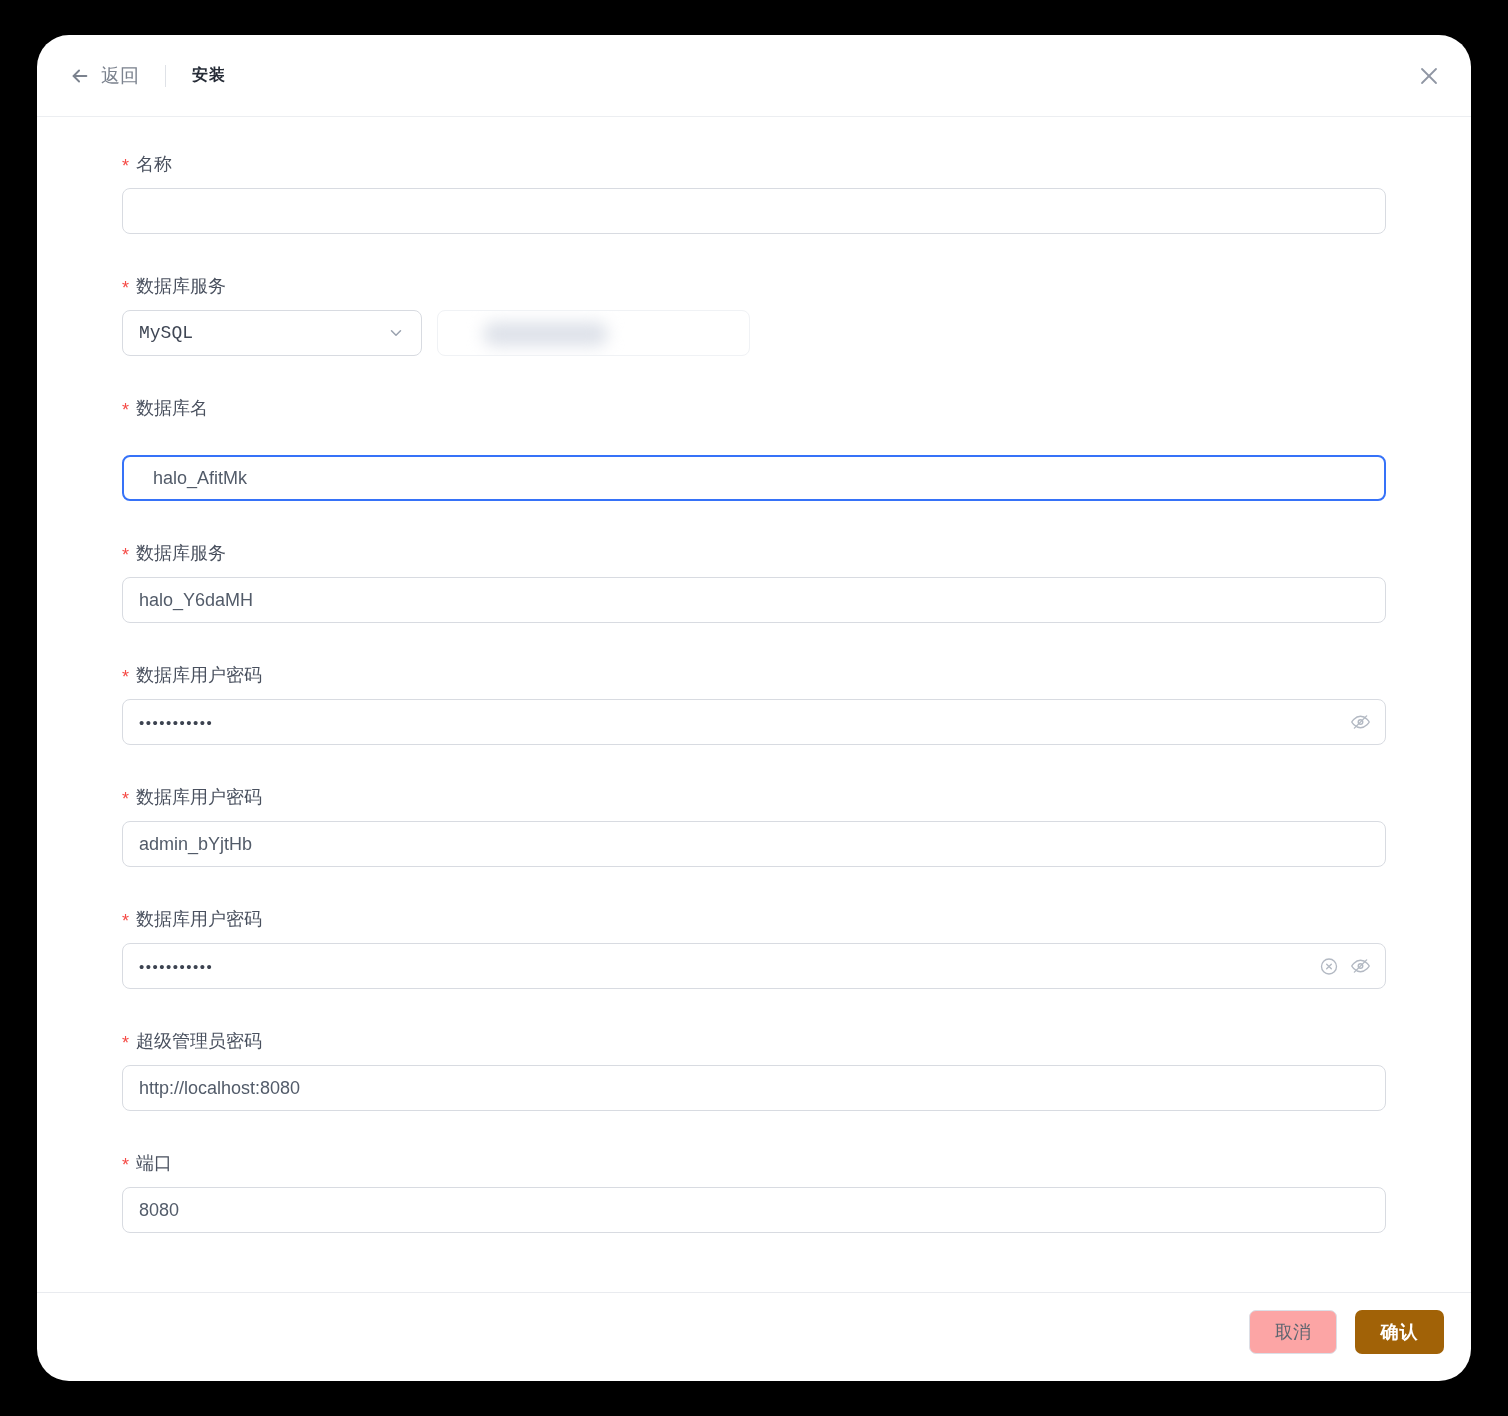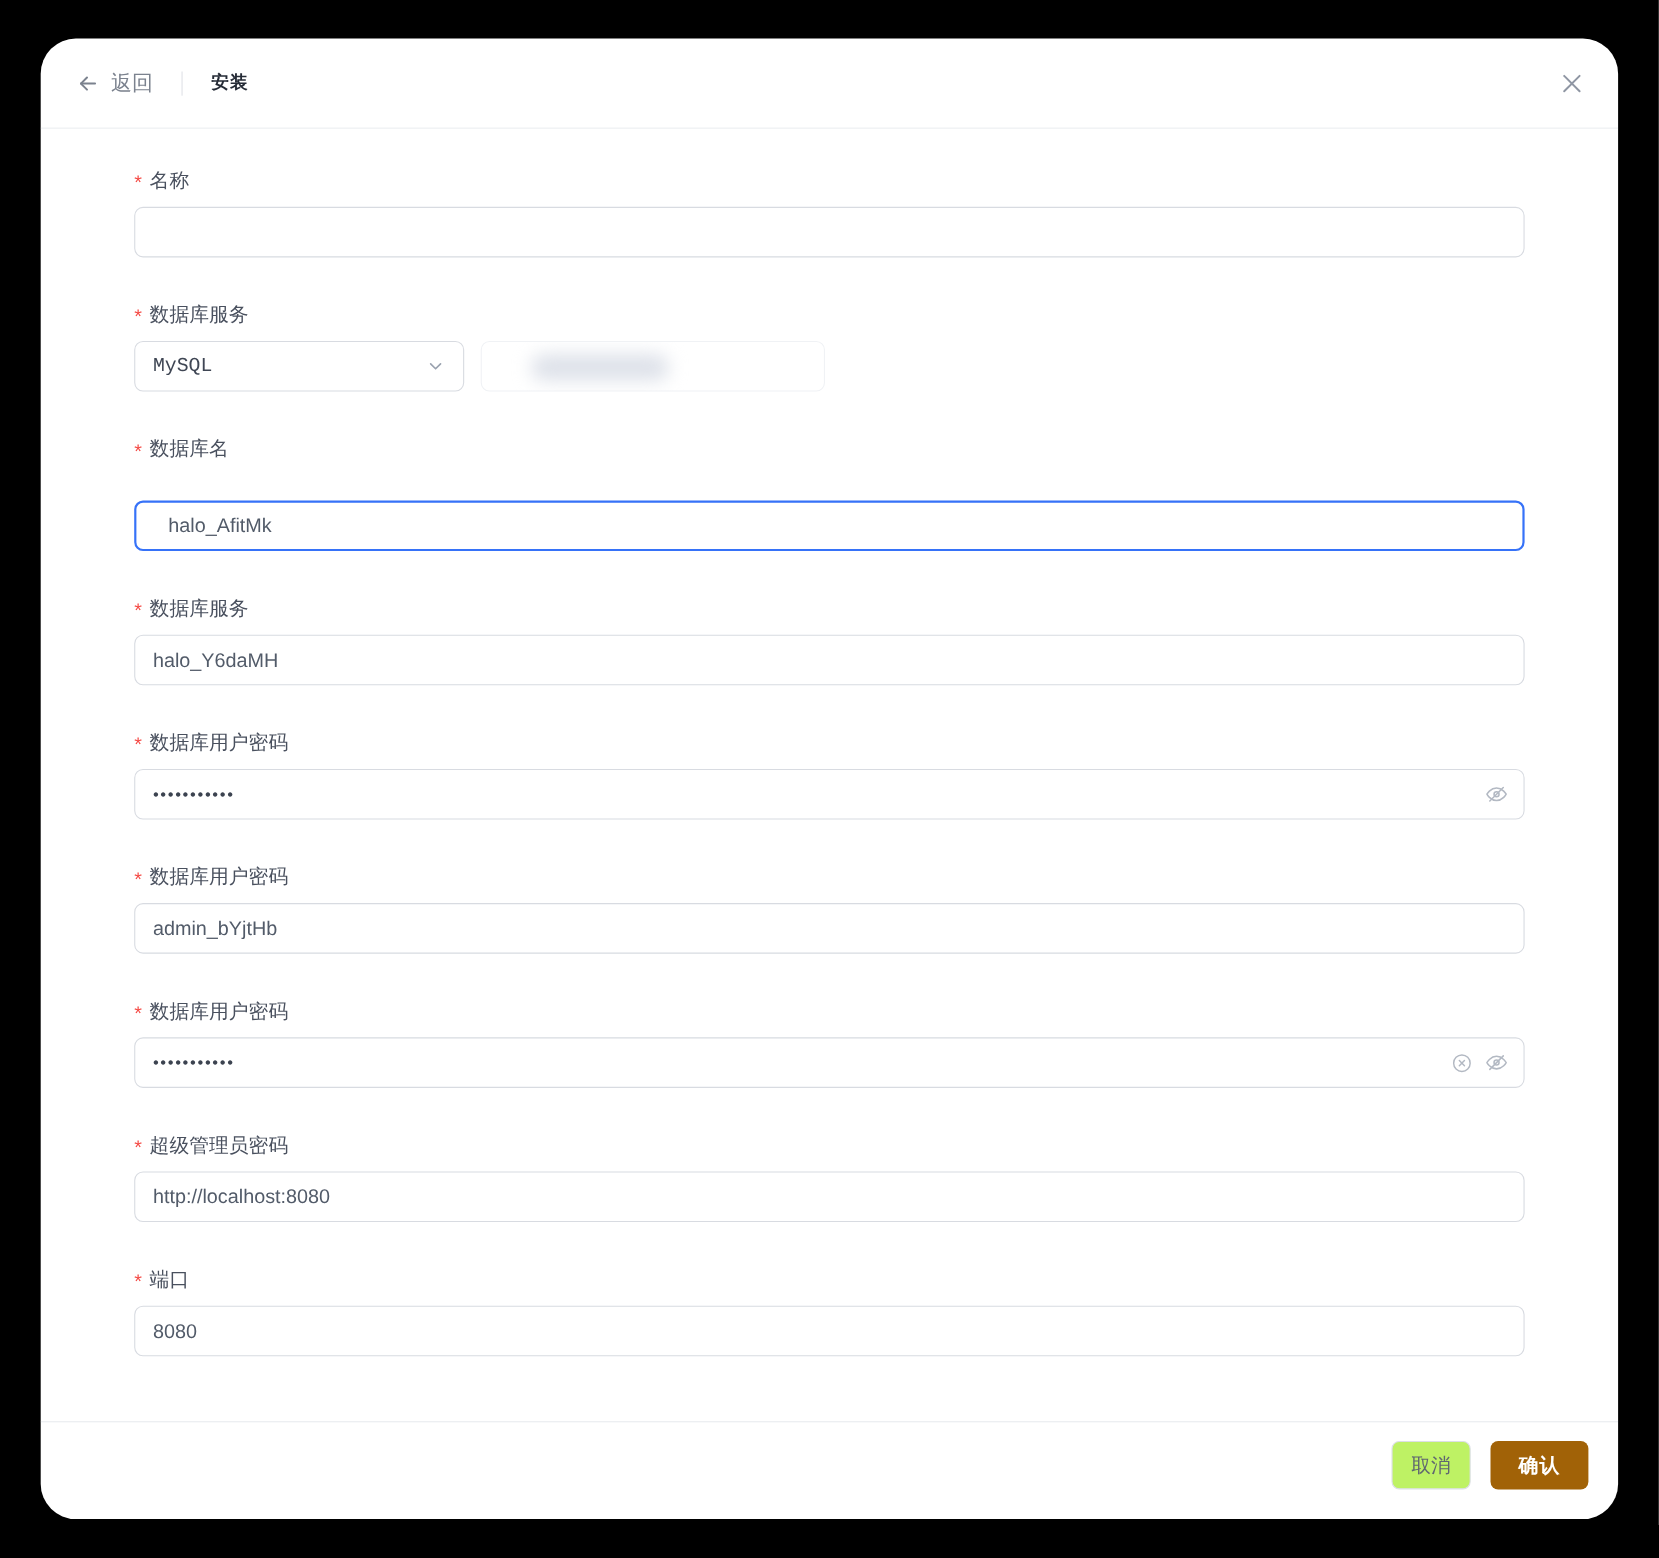--- a/index.html
+++ b/index.html
@@ -72,21 +72,21 @@
     flex:none; height:89px;
     border-top:1px solid #e9ebef;
     display:flex; align-items:center; justify-content:flex-end;
     padding:0 27px 10px; gap:18px;
   }
   .btn {
     height:44px; border-radius:7px; font-size:18px;
     display:flex; align-items:center; justify-content:center;
     cursor:pointer;
   }
-  .btn-cancel { width:72px; border:1px solid #dcdfe6; color:#5f6670; background:#bef264; }
+  .btn-cancel { width:88px; border:1px solid #dcdfe6; color:#5f6670; background:#fca5a5; }
   .btn-confirm { width:89px; background:#a16207; color:#fff; font-weight:600; letter-spacing:1px; }
   svg { display:block; }
 </style>
 </head>
 <body>
 
 <div class="dialog">
 
   <div class="header">
     <div class="back-btn">

